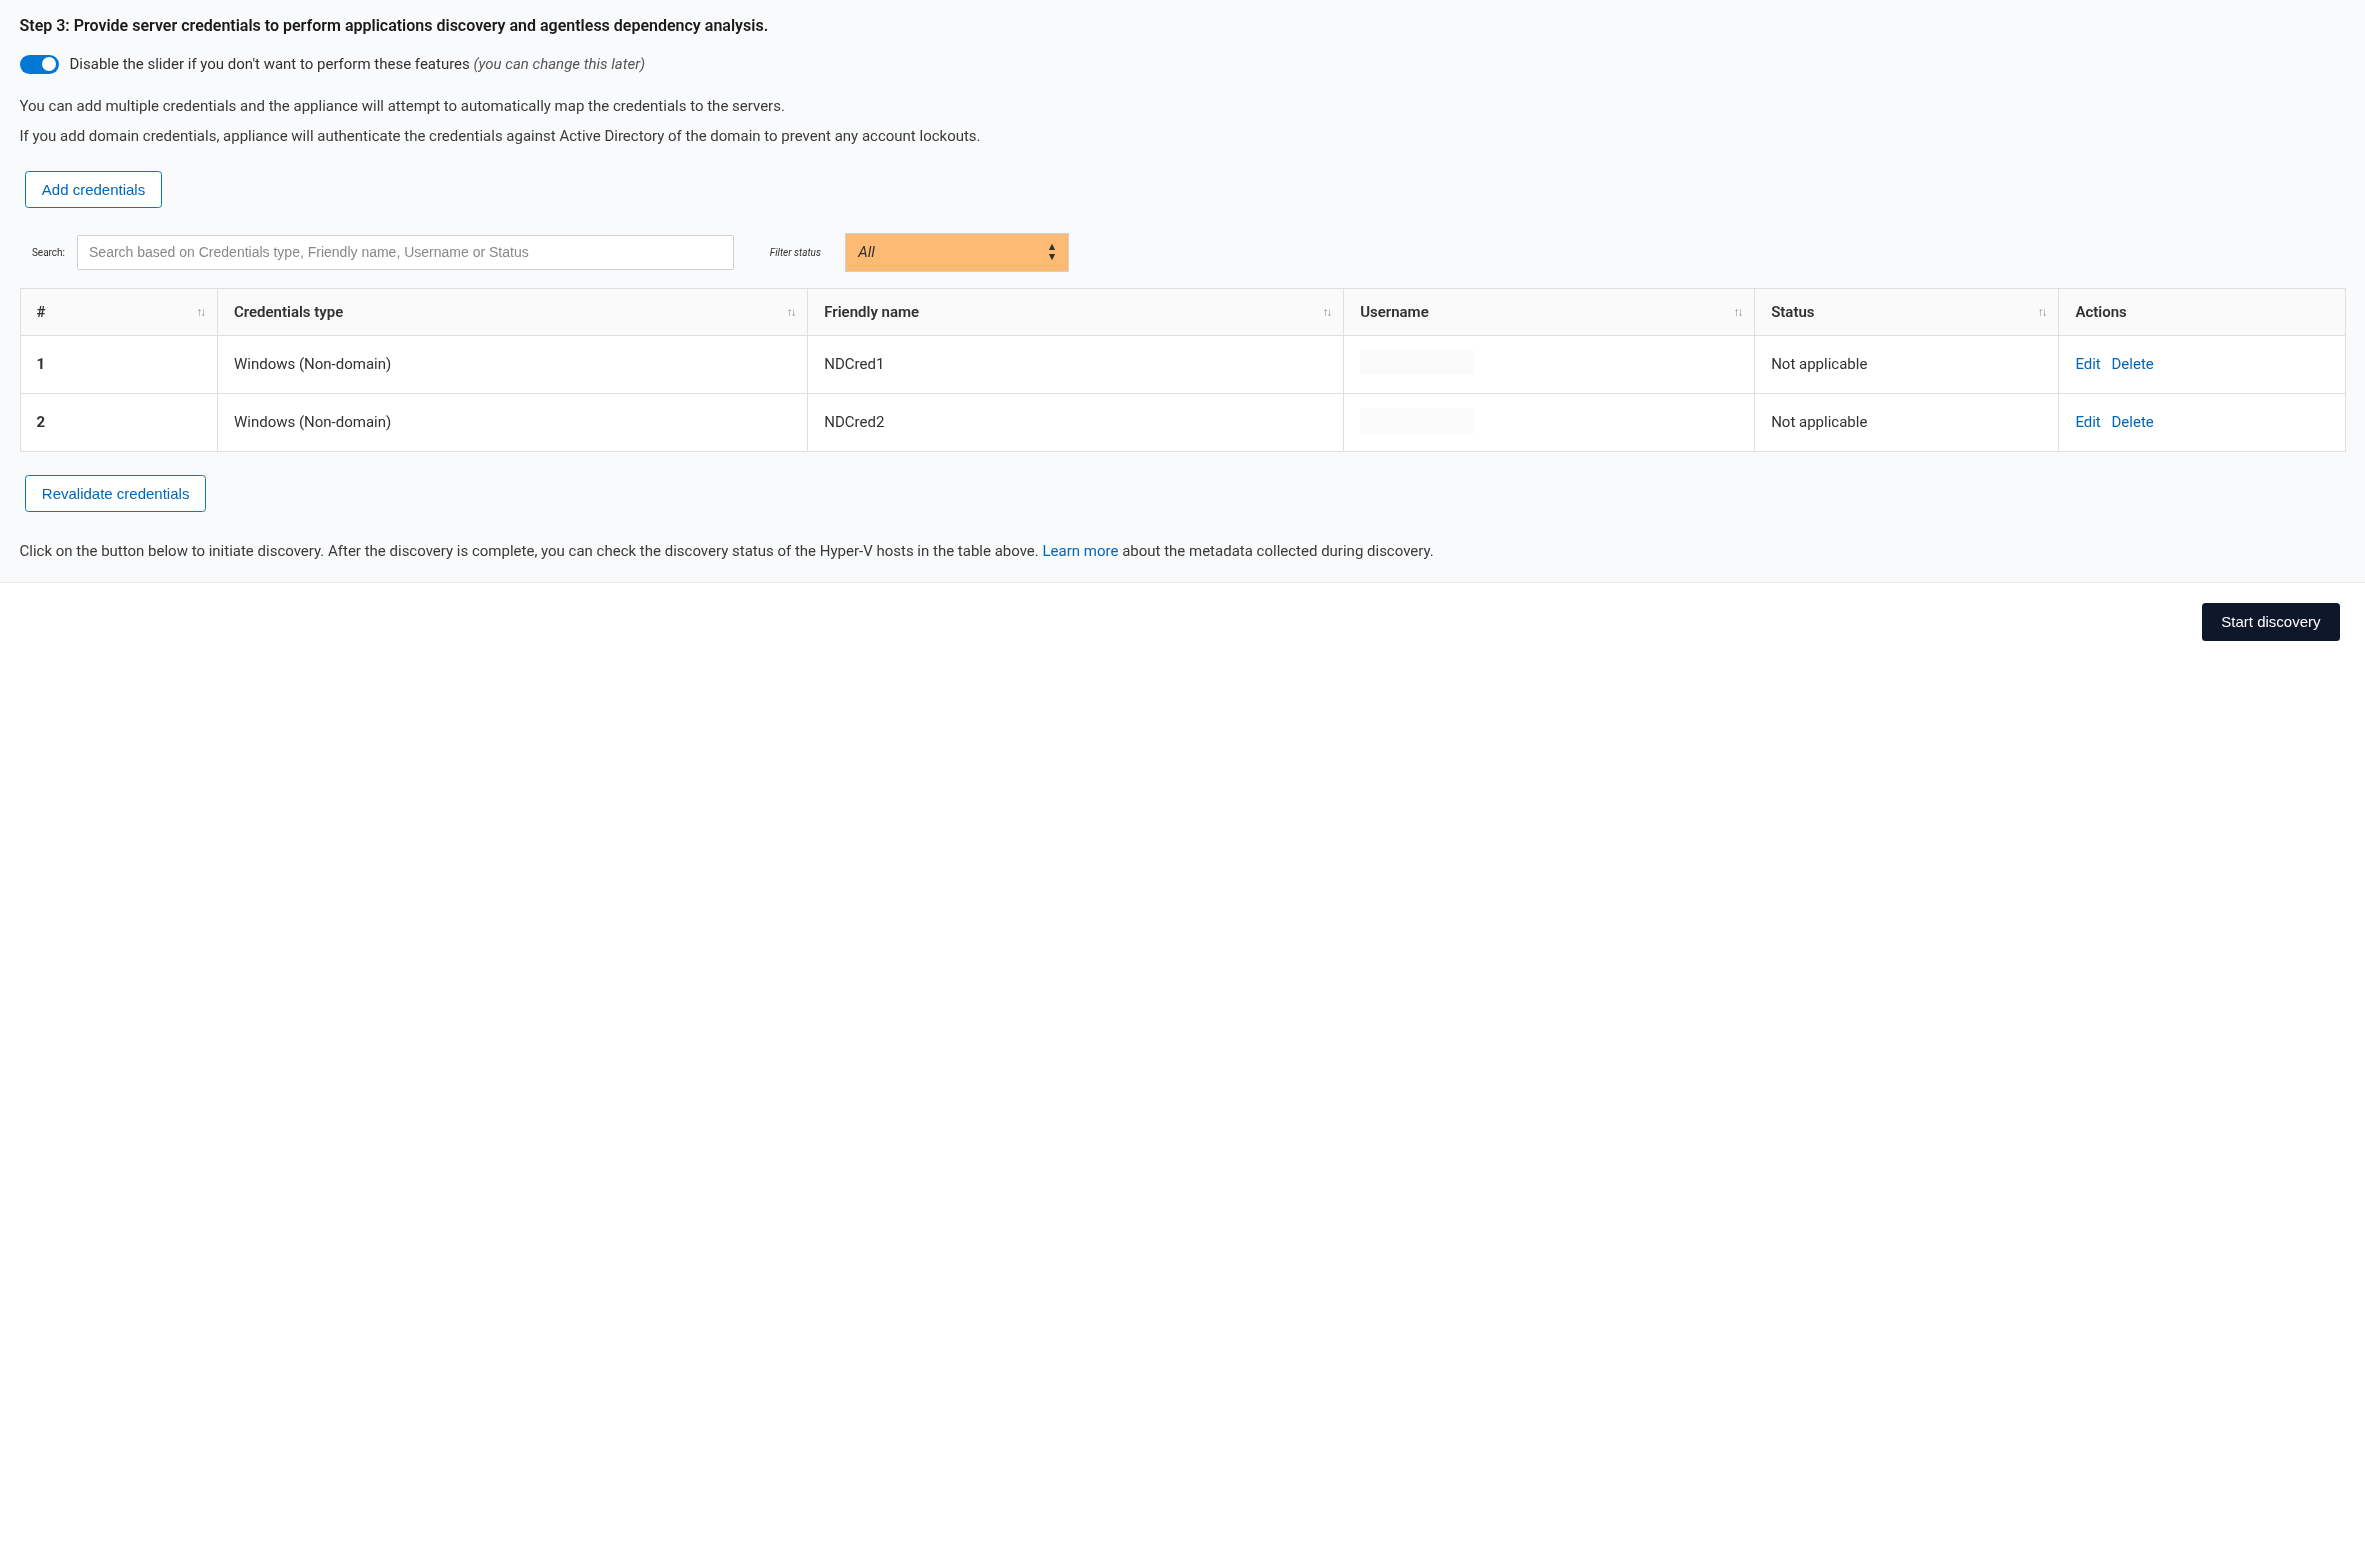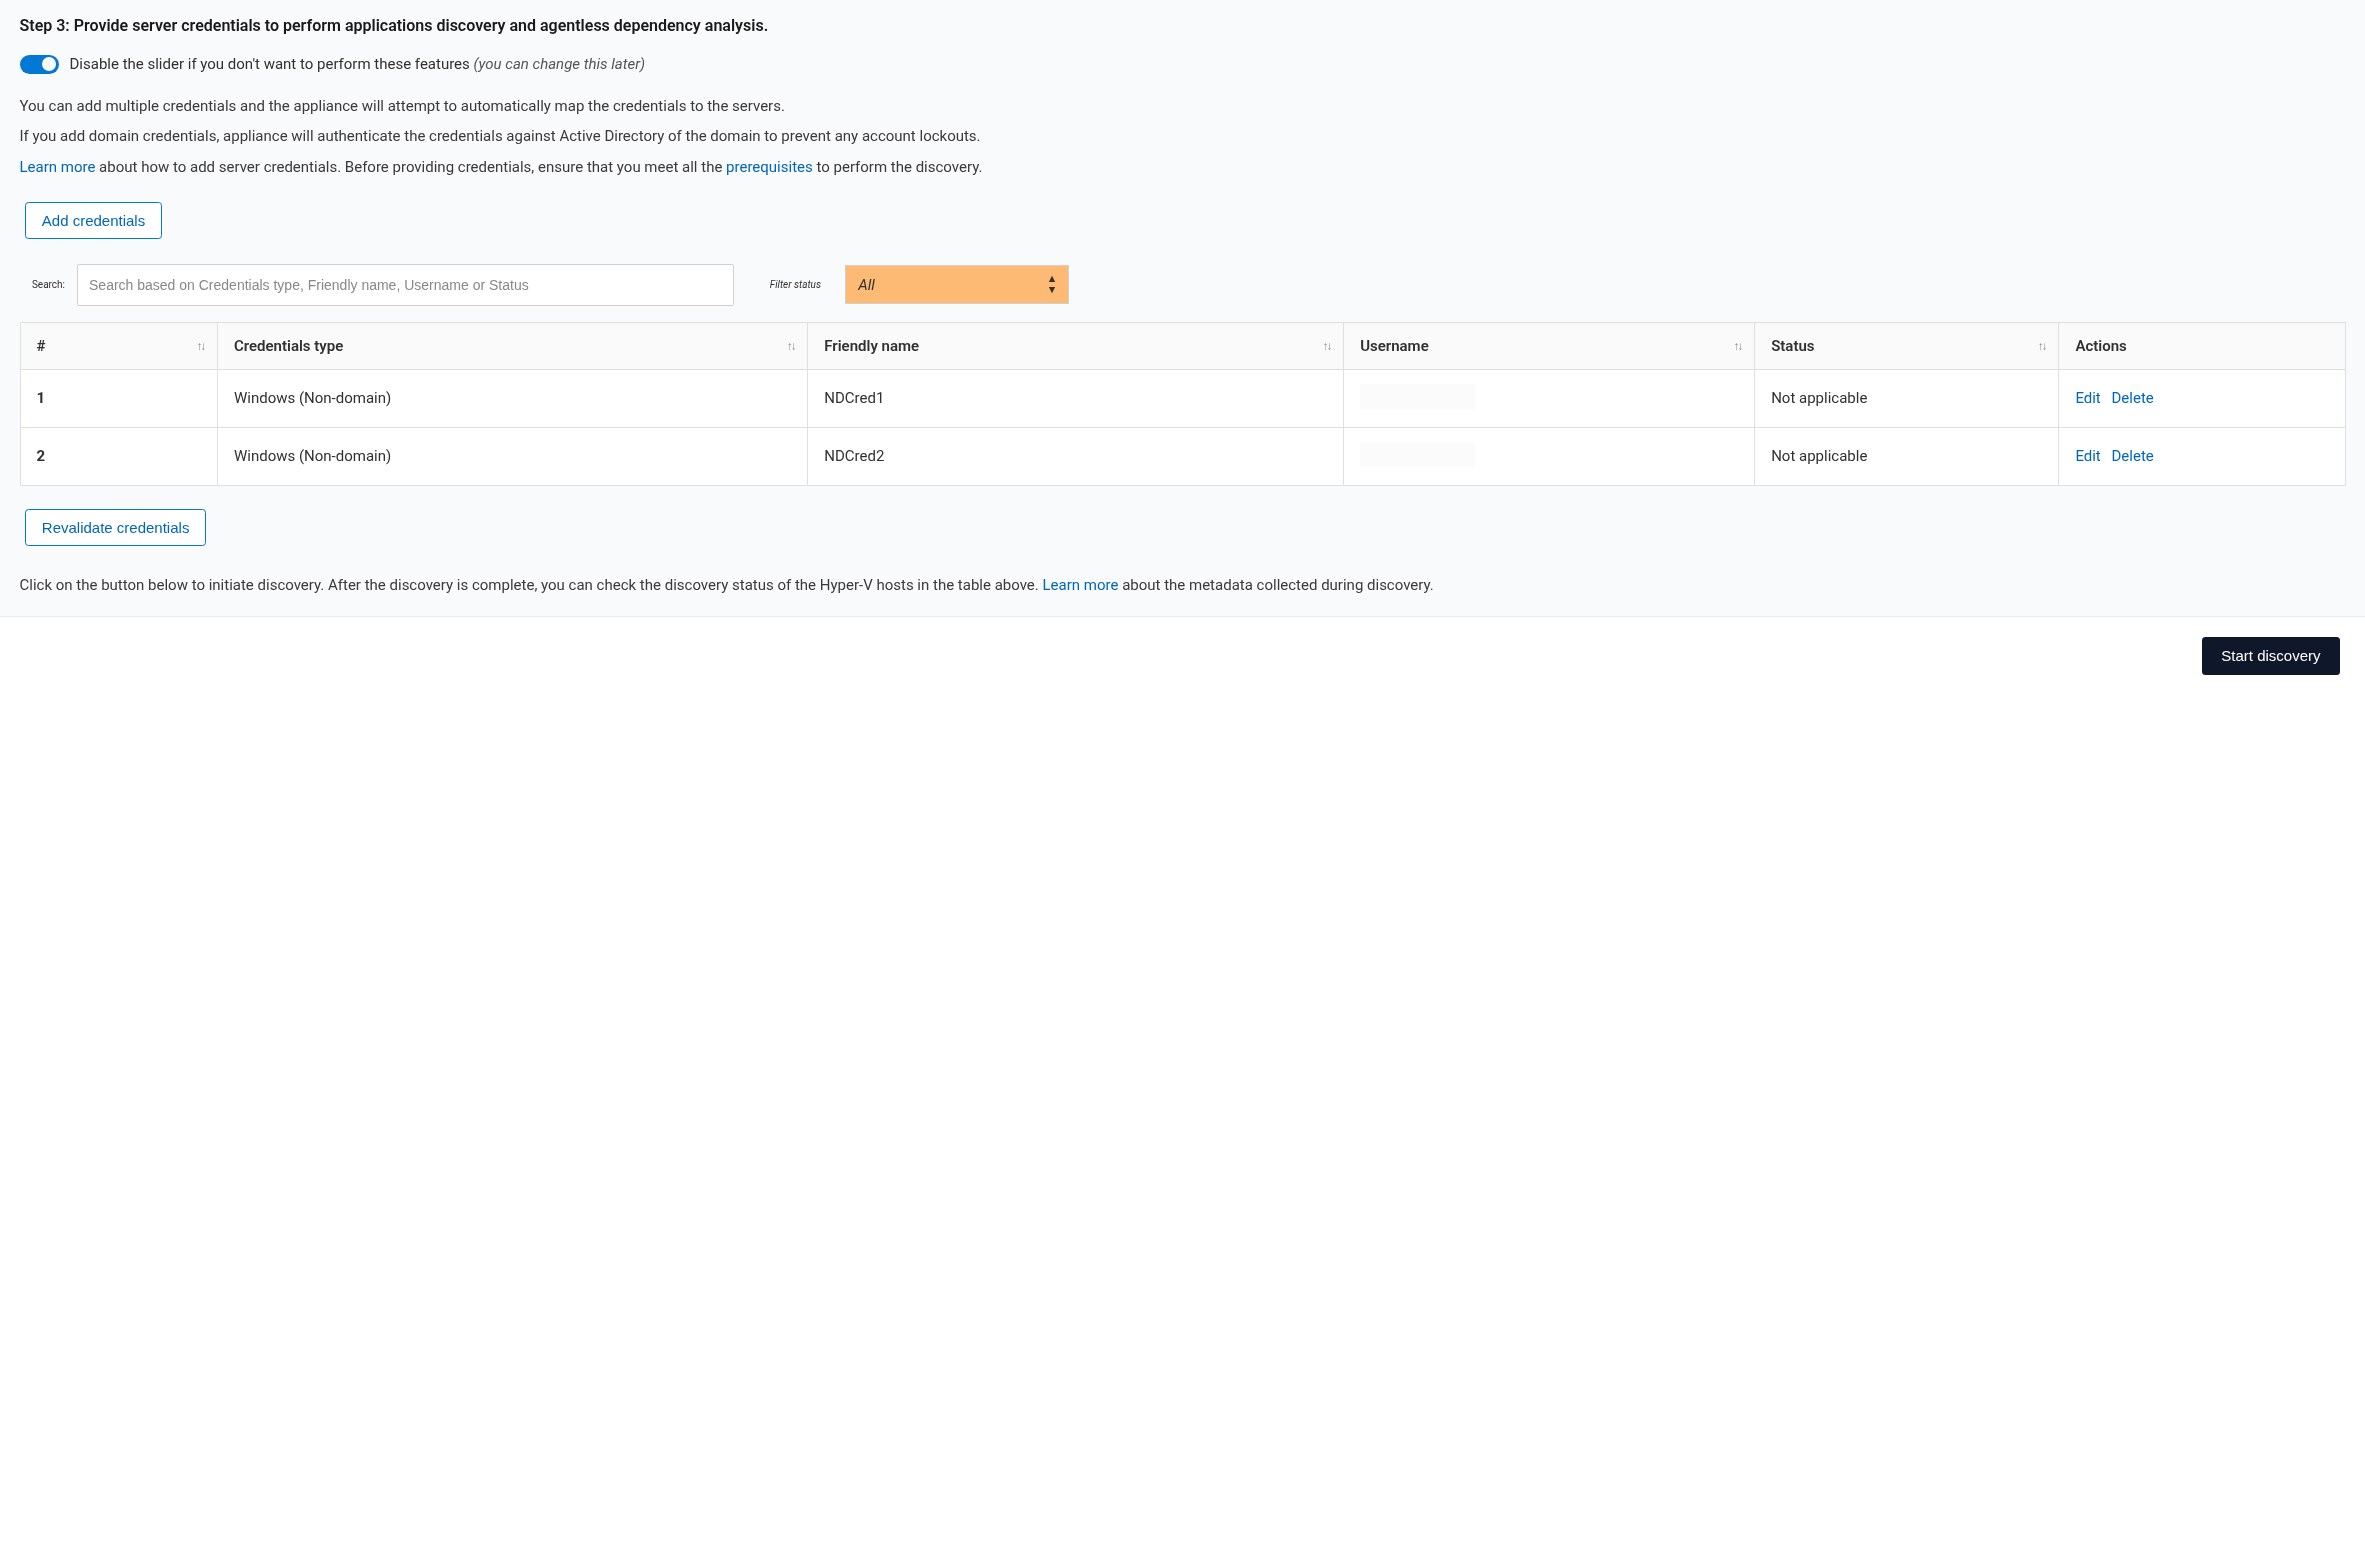--- a/index.html
+++ b/index.html
@@ -90,21 +90,21 @@
     align-items: center;
     gap: 12.4px;
     margin: 25px 0 16px 12.4px;
   }
   .search-label, .filter-label {
     font-size: 10px;
     color: #323130;
   }
   .search-input {
     flex: 0 0 657px;
-    height: 42px;
+    height: 35px;
     border: 0.9px solid #d2d0ce;
     border-radius: 1.8px;
     padding: 0 10.6px;
     font-size: 14px;
     background: #fff;
     color: #323130;
   }
   .search-input::placeholder { color: #888; }
   .filter-group {
     display: flex;
@@ -195,23 +195,20 @@
   <div class="toggle-row">
     <div class="toggle"></div>
     <div class="toggle-label">
       <span>Disable the slider if you don't want to perform these features </span><span class="hint">(you can change this later)</span>
     </div>
   </div>
 
   <div class="para-block">
     <div class="body-text">You can add multiple credentials and the appliance will attempt to automatically map the credentials to the servers.</div>
     <div class="body-text">If you add domain credentials, appliance will authenticate the credentials against Active Directory of the domain to prevent any account lockouts.</div>
-    <div class="body-text">
-      <a class="link">Learn more</a><span> about how to add server credentials. Before providing credentials, ensure that you meet all the </span><a class="link">prerequisites</a><span> to perform the discovery.</span>
-    </div>
   </div>
 
   <button class="btn-outline">Add credentials</button>
 
   <div class="controls-row">
     <span class="search-label">Search:</span>
     <input class="search-input" type="text" placeholder="Search based on Credentials type, Friendly name, Username or Status" style="">
     <div class="filter-group">
       <span class="filter-label">Filter status</span>
       <div class="select-wrap">

